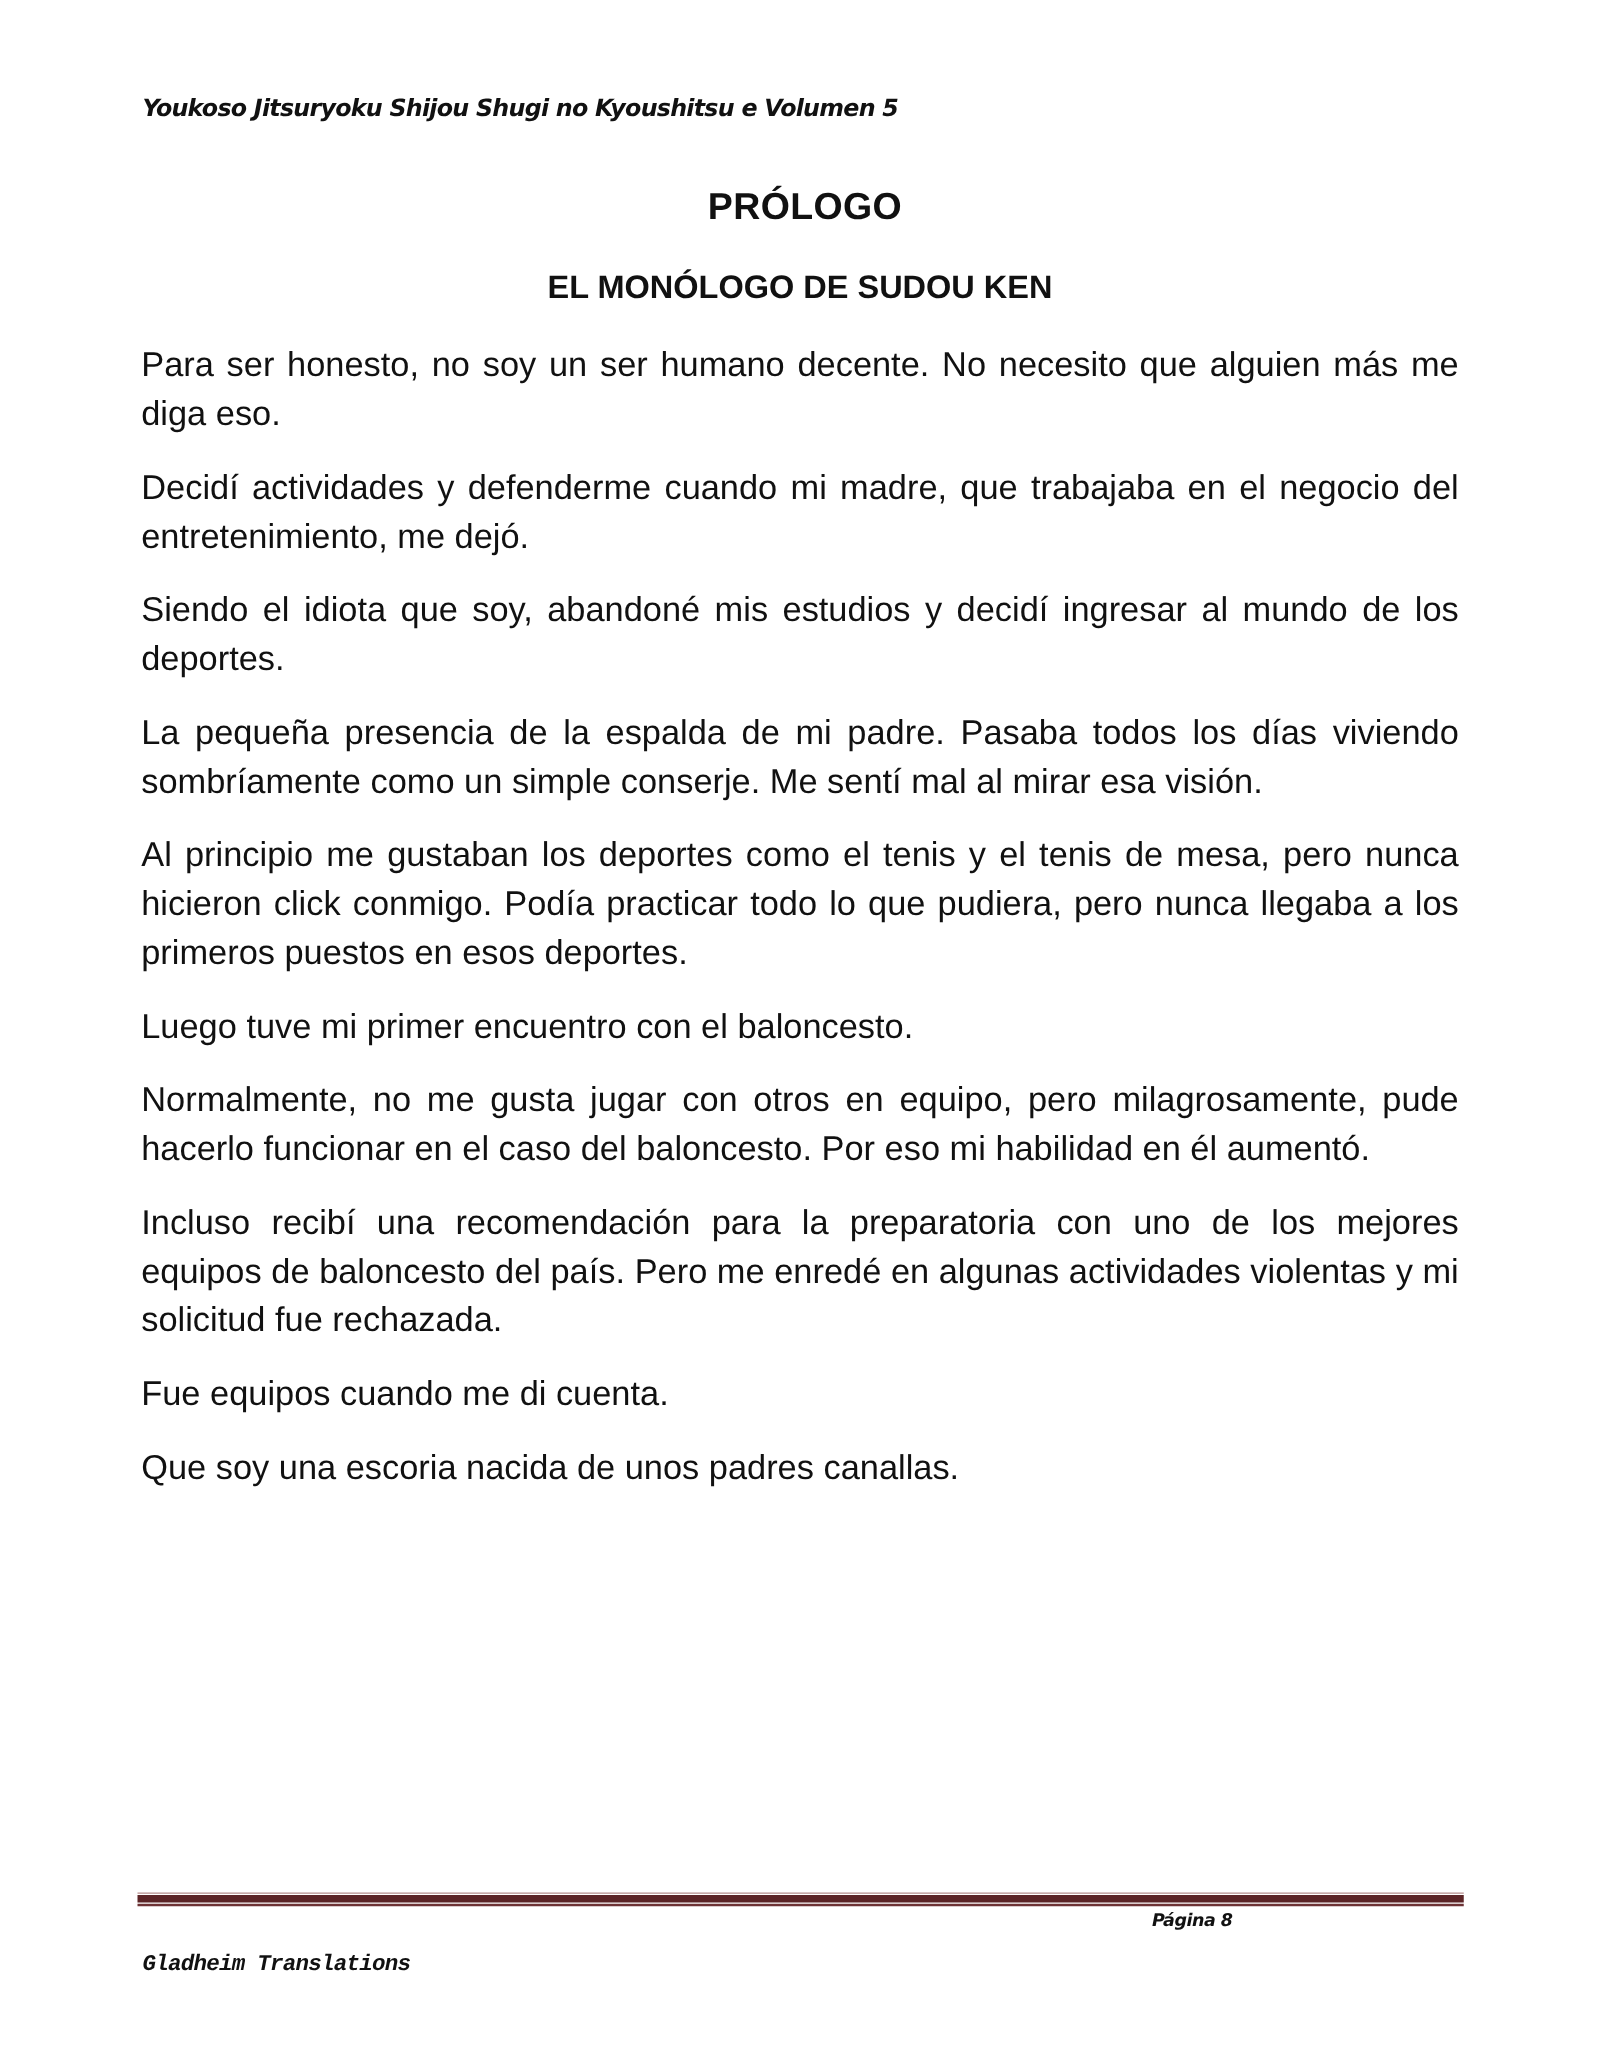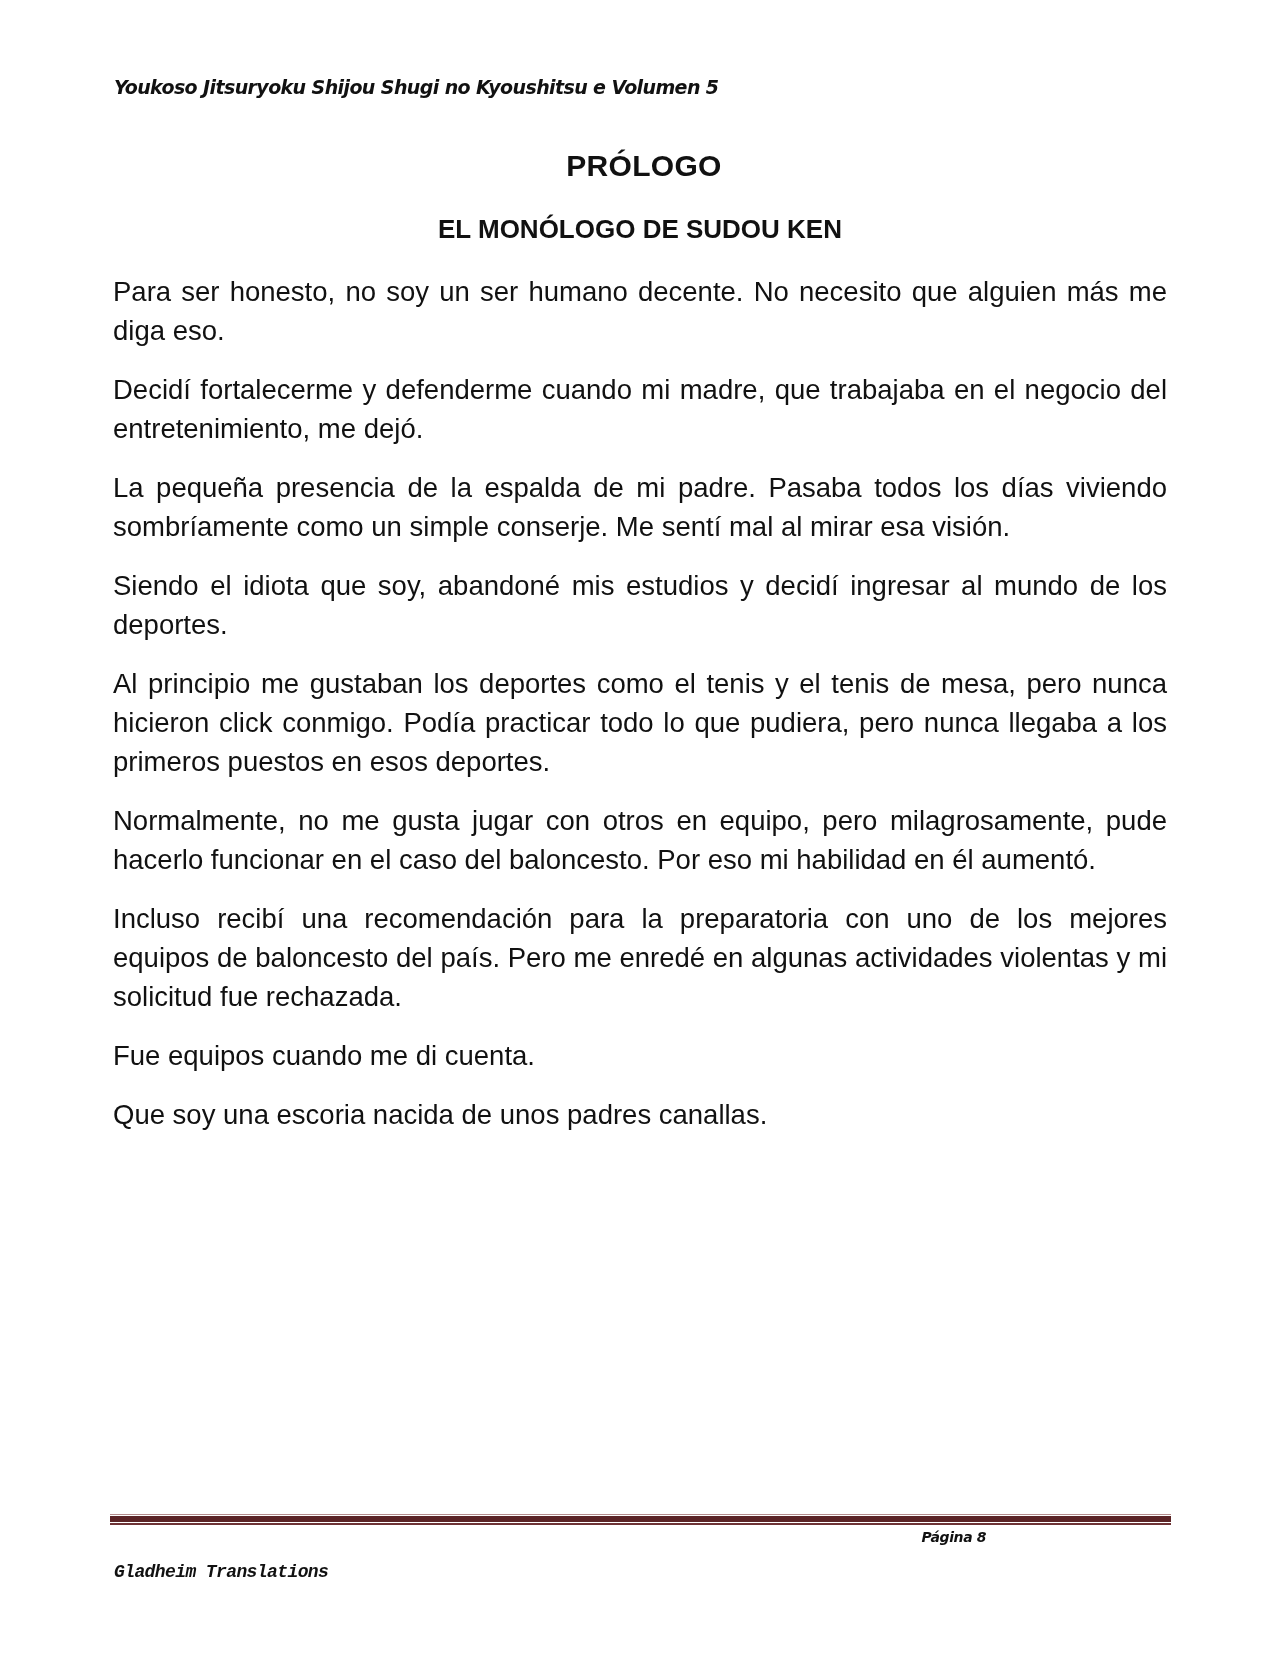--- a/index.html
+++ b/index.html
@@ -122,24 +122,25 @@
   <h1 class="chapter-title" style="margin:0;">
     <span>PRÓLOGO</span>
   </h1>
 
   <h2 class="chapter-subtitle" style="margin:0;text-align:center;">
     <span>EL MONÓLOGO DE SUDOU KEN</span>
   </h2>
 
   <div class="body-text">
     <p>Para ser honesto, no soy un ser humano decente. No necesito que alguien más me diga eso.</p>
-    <p>Decidí fortalecerme y defenderme cuando mi madre, que trabajaba en el negocio del entretenimiento, me dejó.</p>
+    <p>Decidí actividades y defenderme cuando mi madre, que trabajaba en el negocio del entretenimiento, me dejó.</p>
+    <p>Siendo el idiota que soy, abandoné mis estudios y decidí ingresar al mundo de los deportes.</p>
     <p>La pequeña presencia de la espalda de mi padre. Pasaba todos los días viviendo sombríamente como un simple conserje. Me sentí mal al mirar esa visión.</p>
-    <p>Siendo el idiota que soy, abandoné mis estudios y decidí ingresar al mundo de los deportes.</p>
     <p>Al principio me gustaban los deportes como el tenis y el tenis de mesa, pero nunca hicieron click conmigo. Podía practicar todo lo que pudiera, pero nunca llegaba a los primeros puestos en esos deportes.</p>
+    <p>Luego tuve mi primer encuentro con el baloncesto.</p>
     <p>Normalmente, no me gusta jugar con otros en equipo, pero milagrosamente, pude hacerlo funcionar en el caso del baloncesto. Por eso mi habilidad en él aumentó.</p>
     <p>Incluso recibí una recomendación para la preparatoria con uno de los mejores equipos de baloncesto del país. Pero me enredé en algunas actividades violentas y mi solicitud fue rechazada.</p>
     <p>Fue equipos cuando me di cuenta.</p>
     <p>Que soy una escoria nacida de unos padres canallas.</p>
   </div>
 
   <div class="footer-rule">
     <div class="thin-top"></div>
     <div class="thick"></div>
     <div class="thin-bottom"></div>

